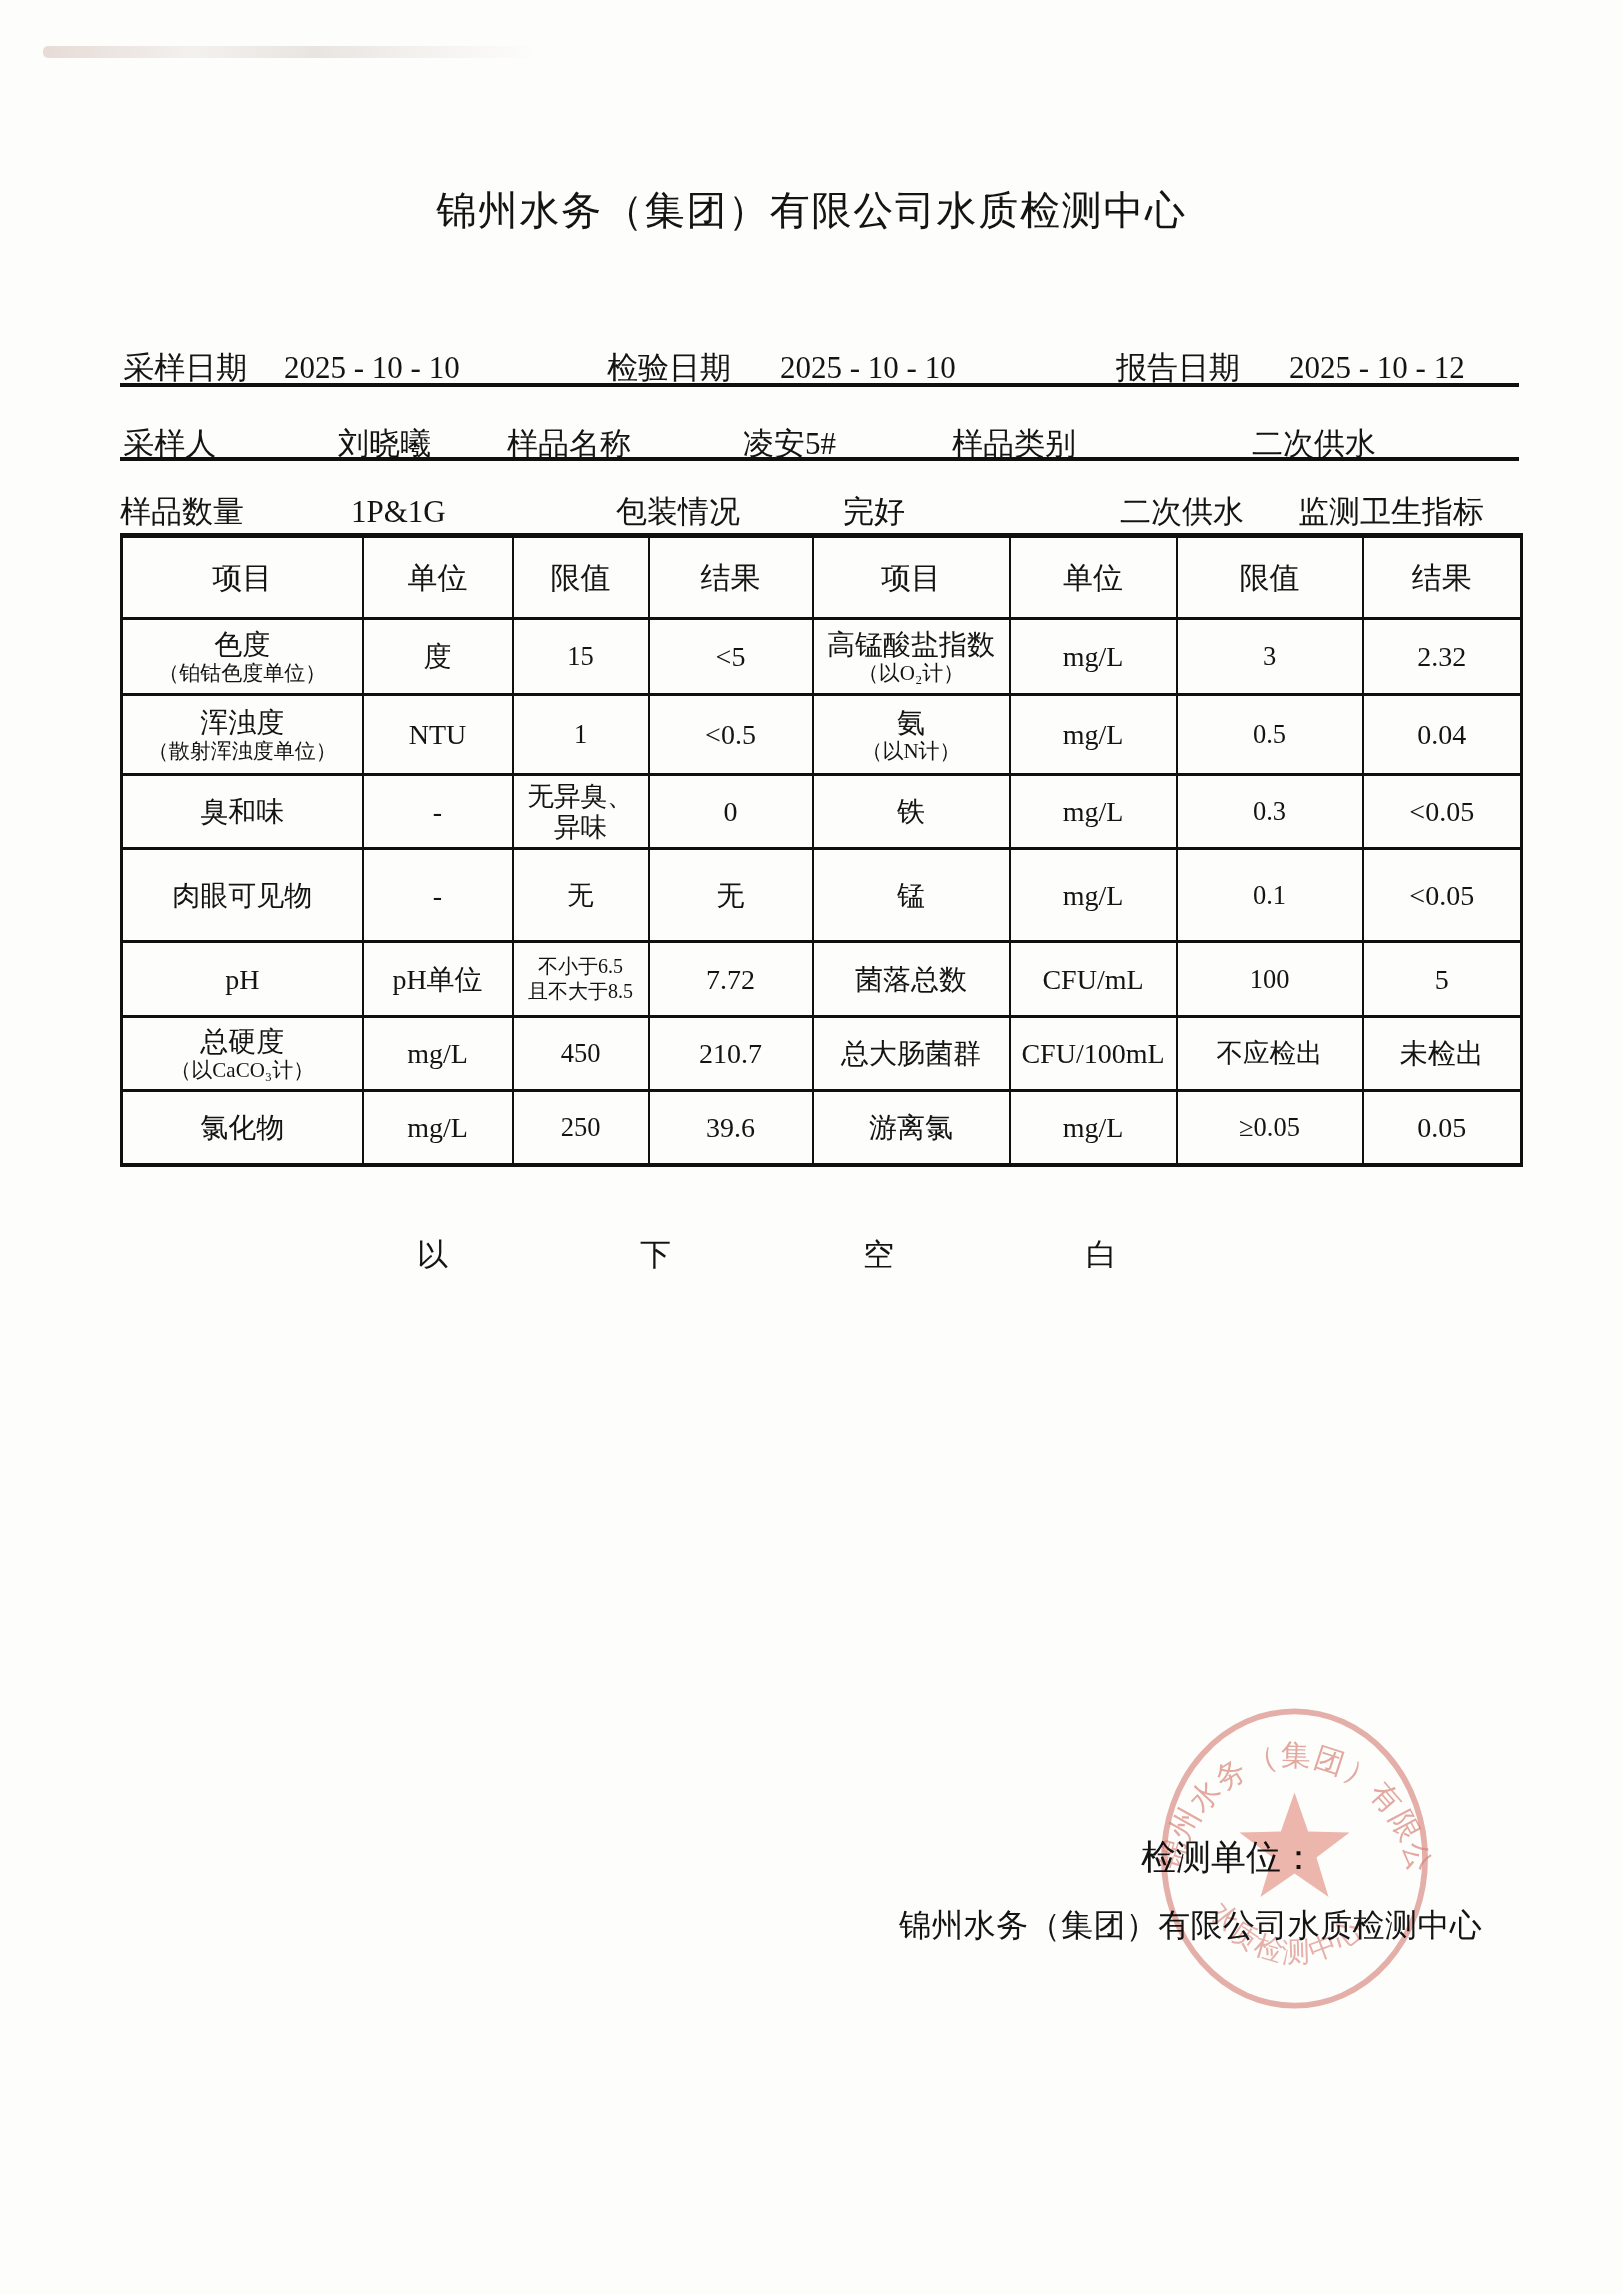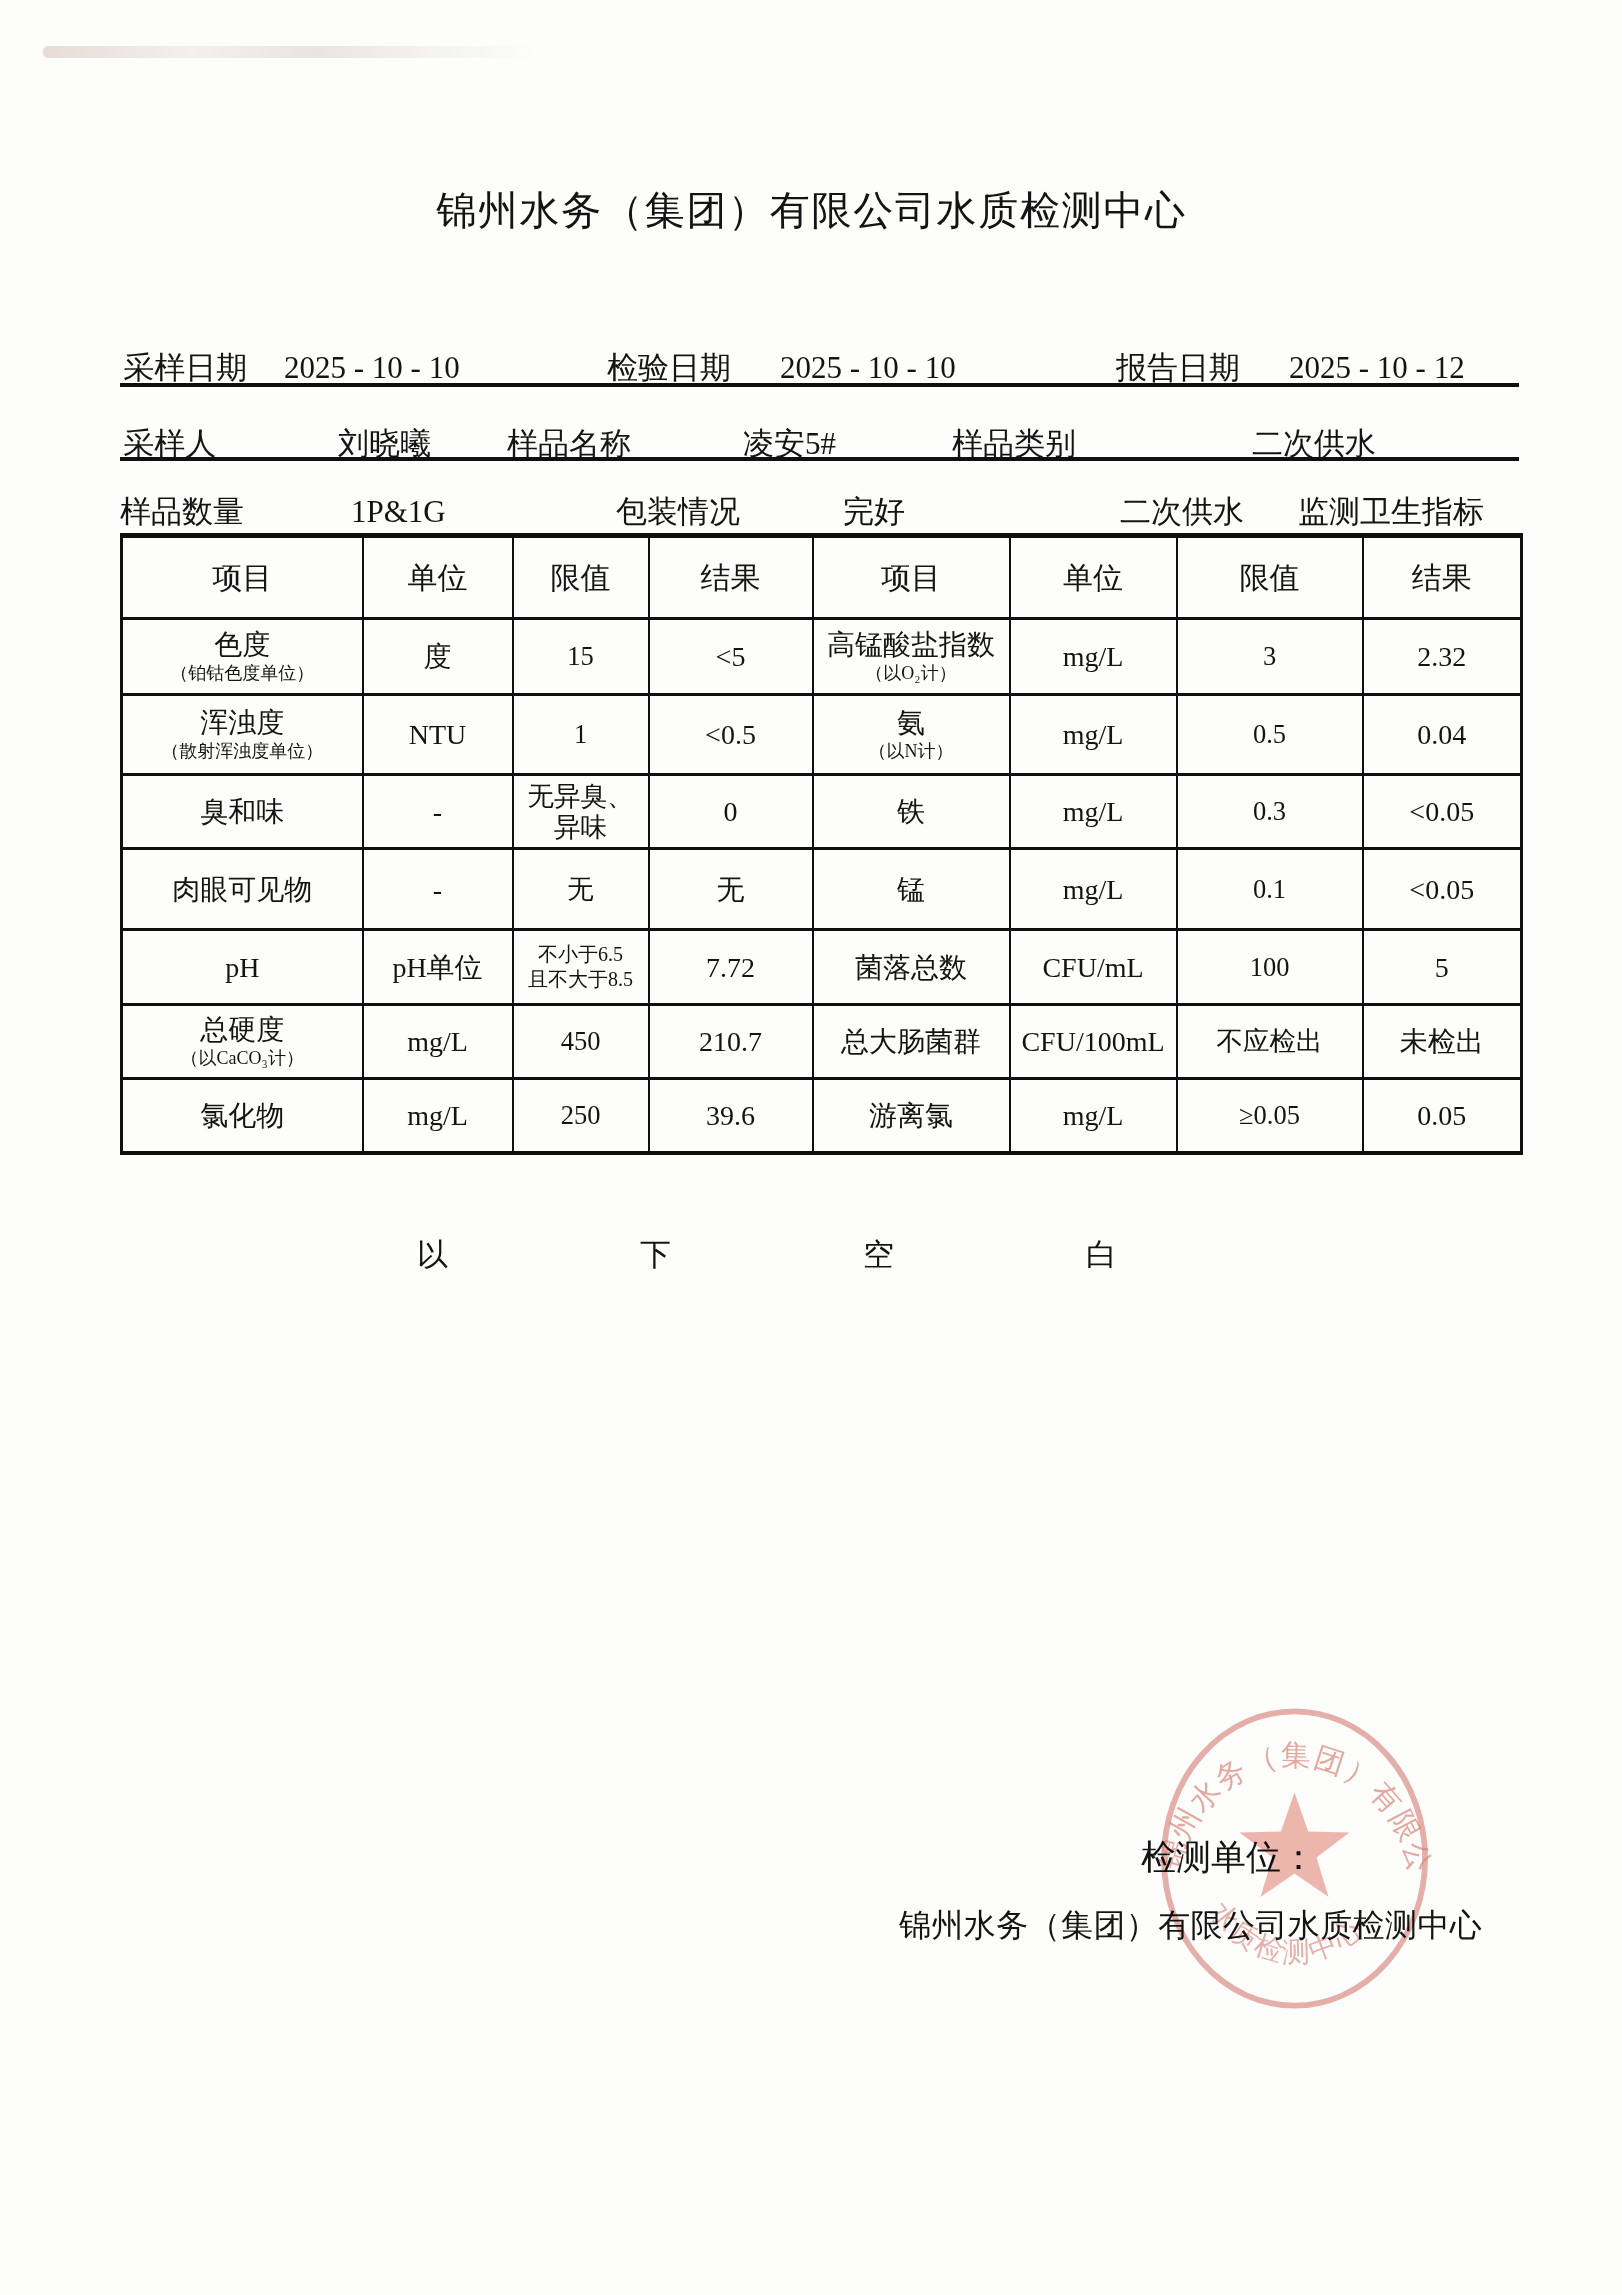--- a/index.html
+++ b/index.html
@@ -37,21 +37,21 @@
   table.results th,table.results td{
     border:2.5px solid #101010;border-top-width:3.3px;border-bottom-width:3.3px;
     text-align:center;vertical-align:middle;padding:0;
     font-size:28px;line-height:33px;font-weight:normal;
     overflow:hidden;
   }
   table.results th{font-size:30px;}
   table.results td.limit{white-space:pre-line;font-size:26.5px;line-height:31px;}
   table.results td.limit.small{font-size:20px;line-height:25px;}
   .im{font-size:28px;line-height:33px;}
-  .in{font-size:18px;line-height:24px;}
+  .in{font-size:21px;line-height:24px;}
   .blank-note{
     position:absolute;left:417px;top:1194px;
     font-size:31px;line-height:38px;letter-spacing:192px;white-space:nowrap;margin-top:42px;
   }
   .unit-label{position:absolute;left:1109px;top:1837px;font-size:35px;line-height:41px;white-space:nowrap;margin-left:32px;}
   .unit-name{position:absolute;left:899px;top:1905px;font-size:32px;line-height:41px;white-space:nowrap;letter-spacing:0.4px;}
   svg.stamp{
     position:absolute;left:1154px;top:1703px;width:281px;height:311px;
     mix-blend-mode:multiply;
   }
@@ -158,21 +158,21 @@
           <td class="limit">无异臭、
 异味</td>
           <td>0</td>
           <td>
             <div class="im">铁</div>
           </td>
           <td>mg/L</td>
           <td class="limit">0.3</td>
           <td>&lt;0.05</td>
         </tr>
-        <tr style="height: 81px;">
+        <tr style="height: 93px;">
           <td>
             <div class="im">肉眼可见物</div>
           </td>
           <td>-</td>
           <td class="limit">无</td>
           <td>无</td>
           <td>
             <div class="im">锰</div>
           </td>
           <td>mg/L</td>

